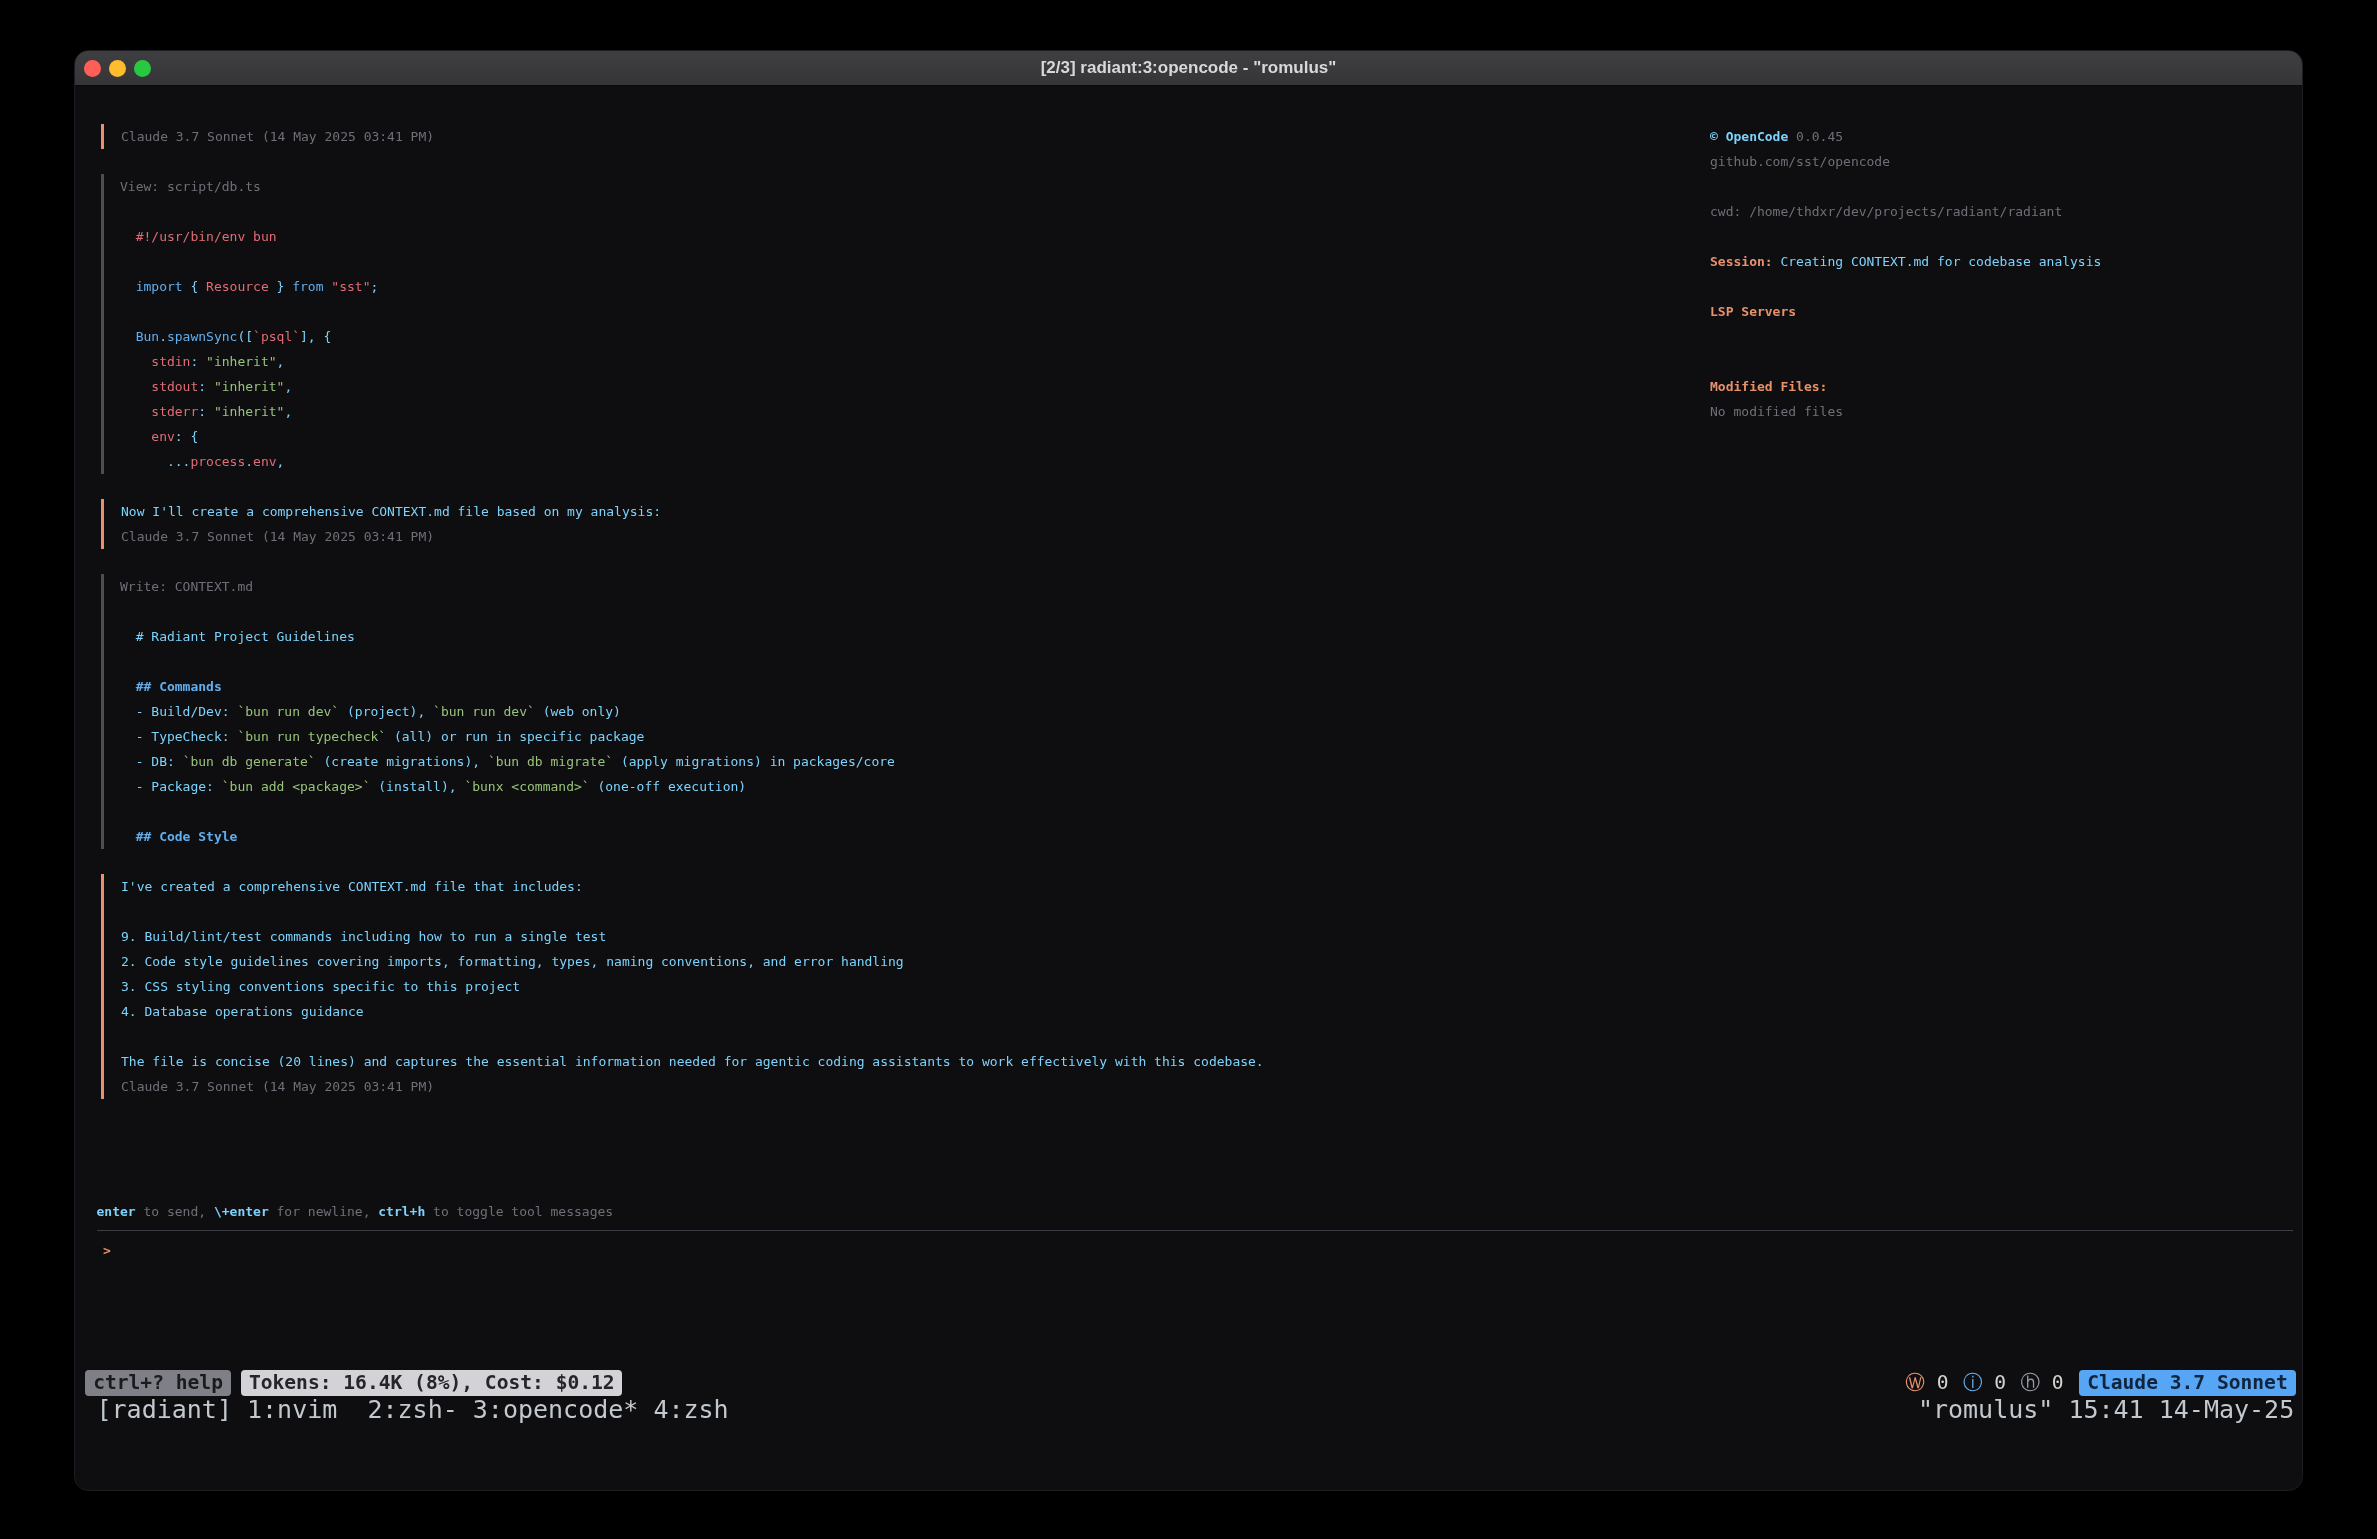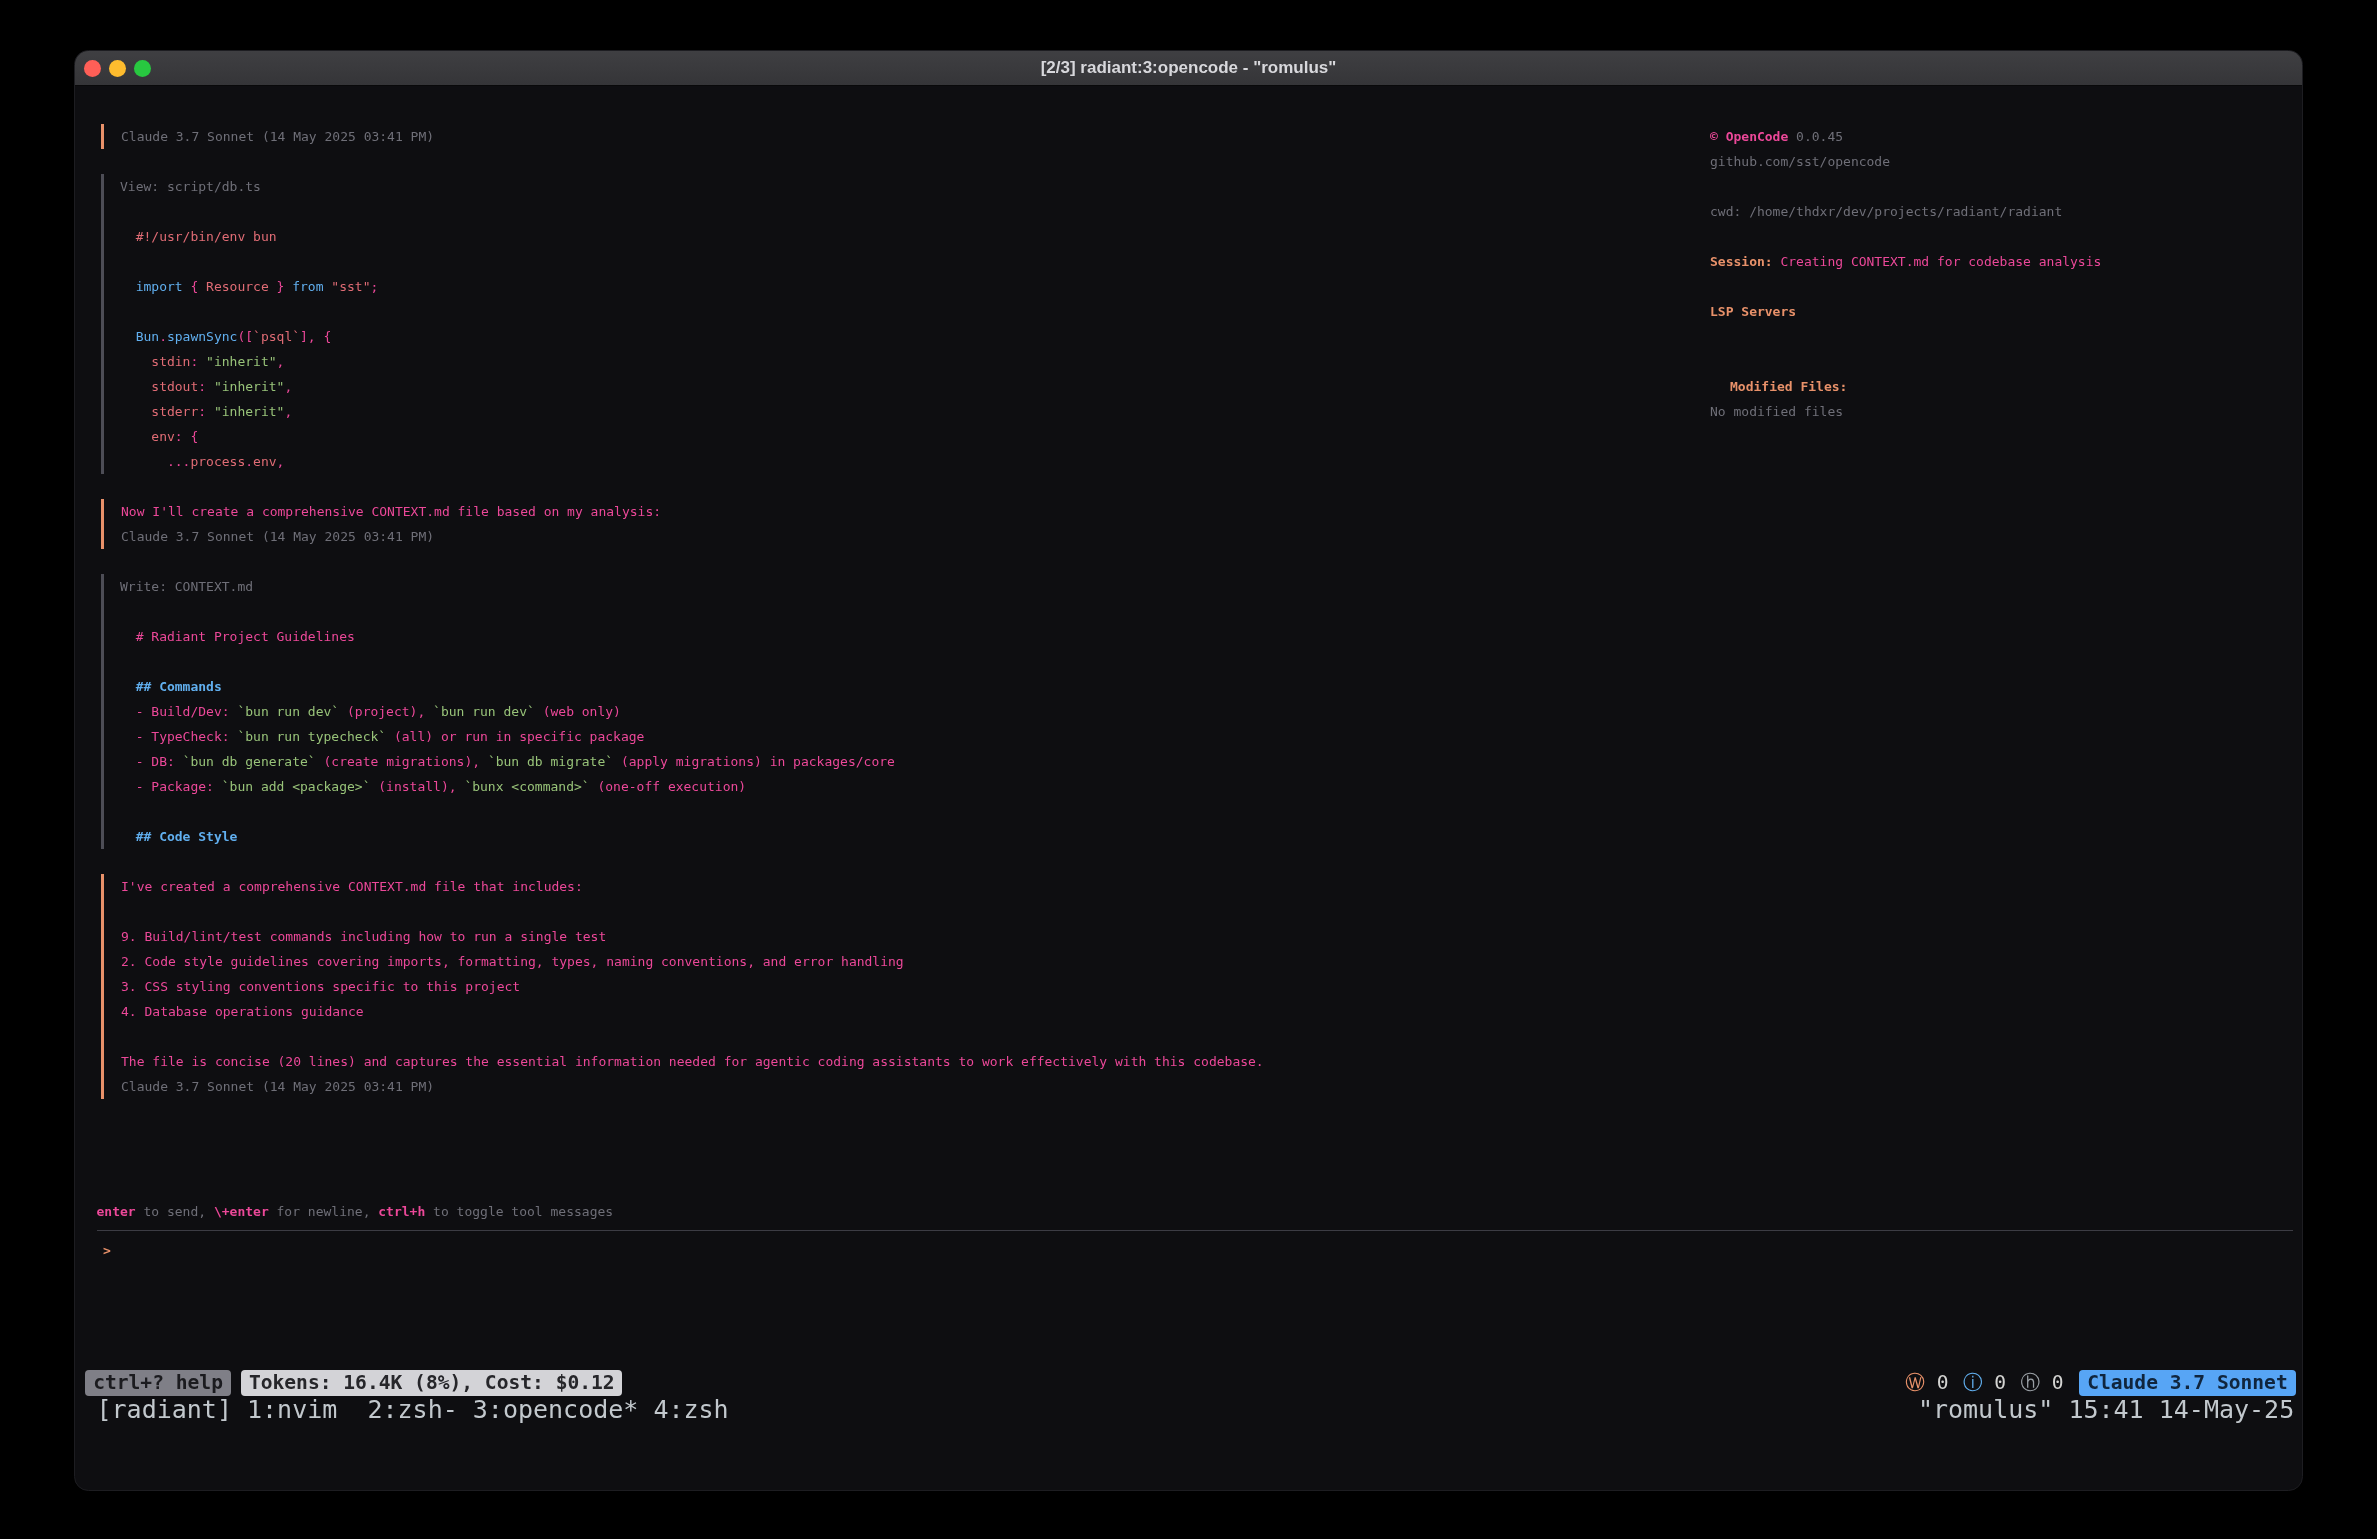--- a/index.html
+++ b/index.html
@@ -27,21 +27,21 @@
 
   .content { flex:1; display:flex; padding:38px 31px 0 26px; overflow:hidden; }
   .main-col { flex:none; width:1546px; }
   .sidebar { flex:none; width:561px; margin-left:auto; }
 
   .line { min-height:25px; line-height:25px; font-size:13px; white-space:pre-wrap; word-break:break-word; }
   .block { border-left:3.9px solid transparent; padding-left:17px; margin-bottom:25px; }
   .block.b-orange { border-left-color:#e8916a; }
   .block.b-gray { border-left-color:#4d4d56;padding-left:16px; }
 
-  .t-text { color:#ec4899; }
+  .t-text { color:#7dd3fc; }
   .t-muted { color:#6f6f78; }
   .t-muted2 { color:#9aa0a6; }
   .t-red { color:#e06c75; }
   .t-blue { color:#61afef; }
   .t-green { color:#98c379; }
   .t-orange { color:#e8916a; }
 
   .input-section { flex:none; padding:0 9px 0 21.5px; }
   .input-help { margin-bottom:6.5px;margin-top:42px; }
   .input-box { border-top:1.3px solid #3c3c44; height:138px; padding:6.5px 0 0 6.5px; cursor:text; }
@@ -127,21 +127,21 @@
         <div class="line"><span class="t-text" style="font-weight: 700;">© OpenCode</span><span class="t-muted"> 0.0.45</span></div>
         <div class="line"><span class="t-muted">github.com/sst/opencode</span></div>
         <div class="line">&nbsp;</div>
         <div class="line"><span class="t-muted">cwd: </span><span class="t-muted">/home/thdxr/dev/projects/radiant/radiant</span></div>
         <div class="line">&nbsp;</div>
         <div class="line"><span class="t-orange" style="font-weight: 700;">Session:</span><span class="t-text"> Creating CONTEXT.md for codebase analysis</span></div>
         <div class="line">&nbsp;</div>
         <div class="line"><span class="t-orange" style="font-weight: 700;">LSP Servers</span></div>
         <div class="line">&nbsp;</div>
         <div class="line">&nbsp;</div>
-        <div class="line"><span class="t-orange" style="font-weight: 700; margin-left: 20px;">Modified Files:</span></div>
+        <div class="line"><span class="t-orange" style="font-weight: 700;">Modified Files:</span></div>
         <div class="line"><span class="t-muted">No modified files</span></div>
       </div>
   </div>
 
   <div class="input-section">
     <div class="input-help line"><span class="t-text" style="font-weight: 700;">enter</span><span class="t-muted"> to send, </span><span class="t-text" style="font-weight: 700;">\+enter</span><span class="t-muted"> for newline, </span><span class="t-text" style="font-weight: 700;">ctrl+h</span><span class="t-muted"> to toggle tool messages</span></div>
     <div class="input-box">
       <span class="prompt line">&gt;</span>
     </div>
   </div>

